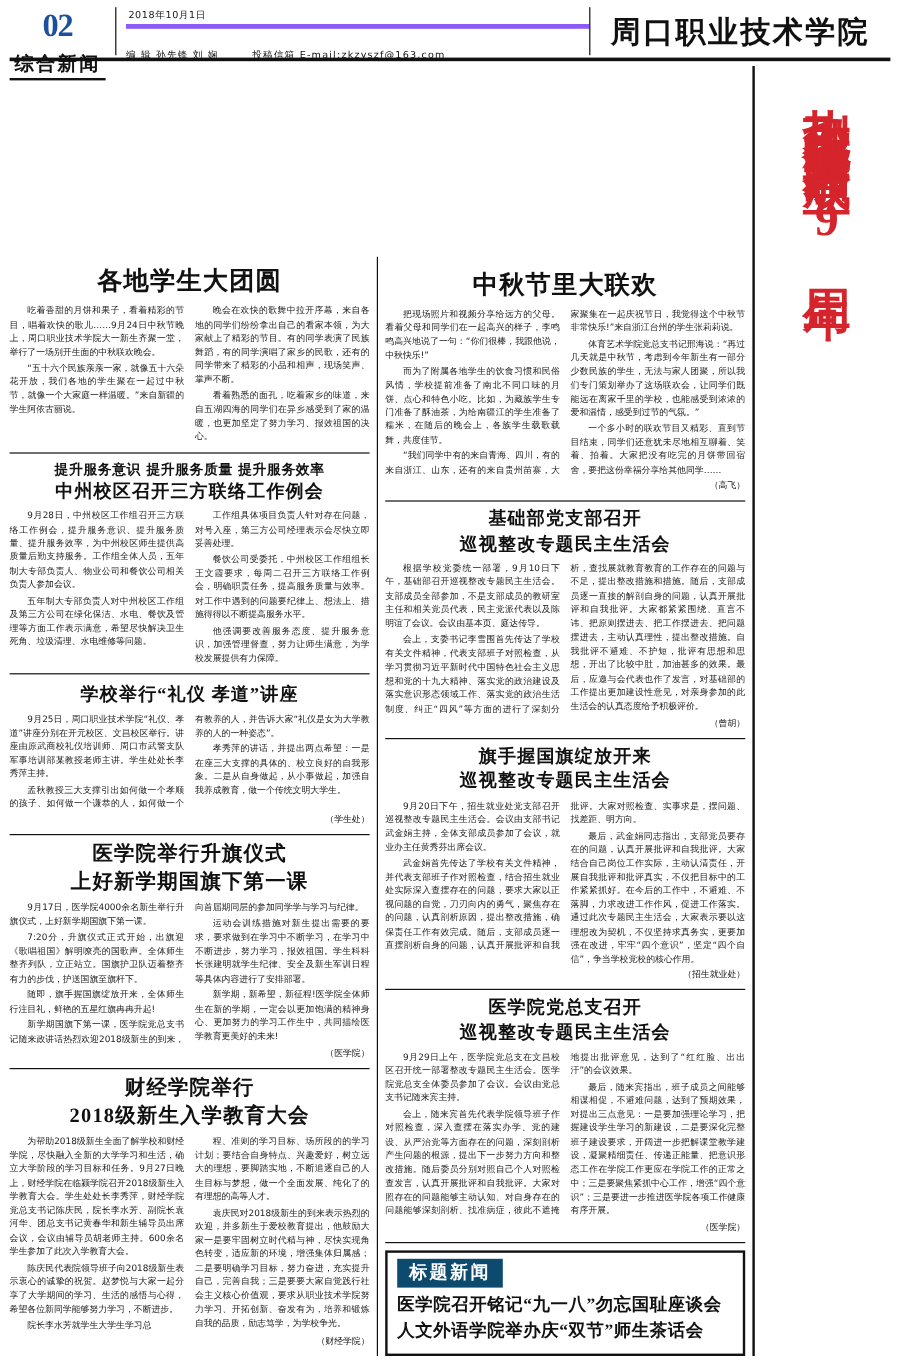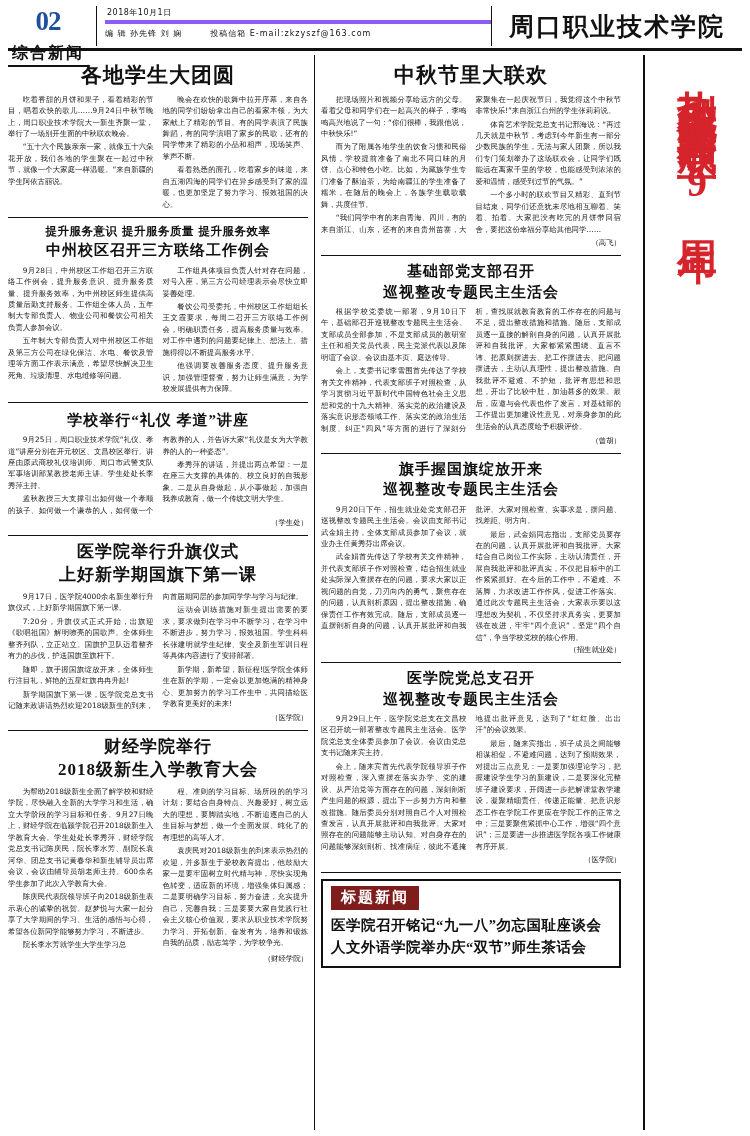--- a/index.html
+++ b/index.html
@@ -50,20 +50,21 @@
     font-size:8px;color:#111;
     border-bottom:4px solid #8b5cf6;
     padding:1px 0 2px 2px;
     letter-spacing:0.5px;
   }
   .mast-credits{
     display:flex;align-items:center;
     font-size:8px;color:#111;
     padding-top:4px;
     gap:28px;
+    margin-top:12px;
   }
   .mast-credits .cgroup{white-space:nowrap;letter-spacing:1px;}
   .mast-title{
     display:flex;align-items:center;justify-content:center;
     width:250px;
     border-left:1px solid #111;
     font-family:"Liberation Serif","DejaVu Serif",serif;
     font-size:25px;font-weight:bold;letter-spacing:2px;
     color:#111;
   }
@@ -71,21 +72,22 @@
   .body-wrap{
     display:flex;
     margin-top:4px;
     height:1075px;
   }
   .cols{
     flex:1;
     display:flex;
     gap:0;
     border-right:2px solid #111;
-    padding-right:22px;
+    padding-right:6px;
+    align-items:flex-end;
   }
   .col{
     display:flex;flex-direction:column;
   }
   .col-a{width:300px;padding-right:6px;border-right:1px solid #111;}
   .col-b{width:300px;padding-left:6px;}
   .banner{
     width:120px;
     display:flex;align-items:flex-start;justify-content:center;
     padding-left:6px;
@@ -142,21 +144,21 @@
   .sig{text-align:right;font-size:7.4px;margin-top:2px;}
   
   .news-box{
     border:2px solid #111;
     margin-top:6px;
     padding:5px 8px 7px 8px;
     background:#fff;
   }
   .news-box-head{
     display:inline-block;
-    background:#7f1d1d;
+    background:#0c4a6e;
     color:#fff;
     font-family:"Liberation Serif","DejaVu Serif",serif;
     font-weight:bold;
     font-size:15px;
     letter-spacing:2px;
     padding:2px 10px 3px 10px;
     margin-bottom:5px;
   }
   .news-item{
     font-family:"Liberation Serif","DejaVu Serif",serif;

